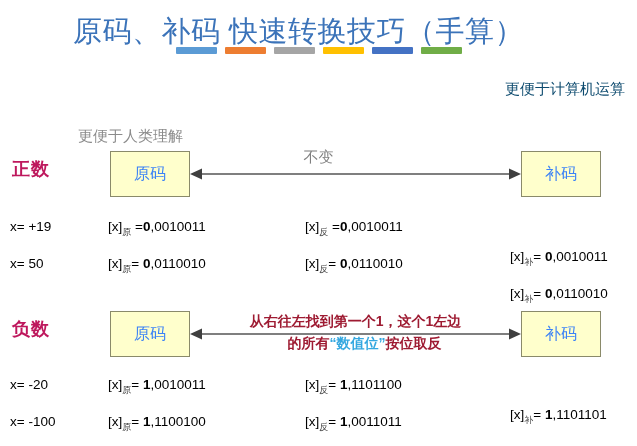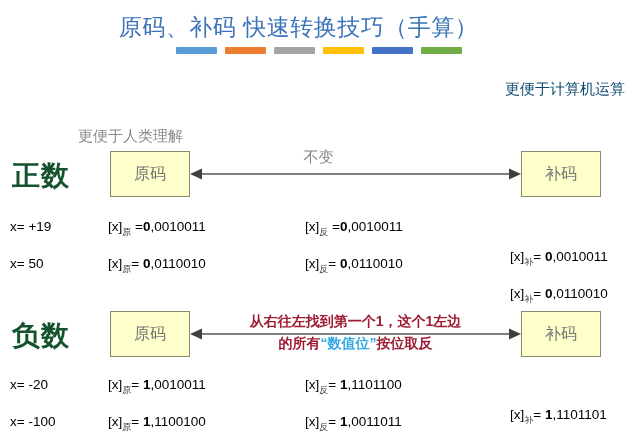--- a/index.html
+++ b/index.html
@@ -17,21 +17,21 @@
     -webkit-font-smoothing: antialiased;
   }
 
   
   .title {
     position: absolute;
     left: 0;
     top: 12px;
     width: 597px;
     text-align: center;
-    font-size: 23px;
+    font-size: 29px;
     color: #3b73b9;
     letter-spacing: 0.5px;
     white-space: nowrap;
   }
 
   .rule-bars {
     position: absolute;
     left: 176px;
     top: 47px;
     width: 286px;
@@ -60,42 +60,42 @@
     right: 12px;
     top: 80px;
     font-size: 15px;
     color: #0c4a6e;
     white-space: nowrap;
   }
 
   
   .section-label {
     position: absolute;
-    font-size: 28px;
+    font-size: 18px;
     font-weight: bold;
-    color: #14532d;
+    color: #be185d;
     white-space: nowrap;
     letter-spacing: 1px;
   }
   .section-label.pos { left: 12px; top: 157px; }
   .section-label.neg { left: 12px; top: 317px; }
 
   
   .codebox {
     position: absolute;
     width: 80px;
     height: 46px;
     background: #ffffcc;
     border: 1px solid #8a8a6a;
     box-sizing: border-box;
     display: flex;
     align-items: center;
     justify-content: center;
     font-size: 16px;
-    color: #737373;
+    color: #3b82f6;
   }
   .codebox.left-pos  { left: 110px; top: 151px; }
   .codebox.right-pos { left: 521px; top: 151px; }
   .codebox.left-neg  { left: 110px; top: 311px; }
   .codebox.right-neg { left: 521px; top: 311px; }
 
   
   .arrow {
     position: absolute;
     left: 190px;
@@ -122,21 +122,21 @@
     position: absolute;
     left: 190px;
     width: 331px;
     text-align: center;
     font-size: 14px;
     font-weight: bold;
     color: #9e1b32;
     line-height: 19px;
   }
   .annot .l1 { position: absolute; left: 0; width: 331px; top: -22px; }
-  .annot .l2 { position: absolute; left: 0; width: 331px; top: 0px; }
+  .annot .l2 { position: absolute; left: 0; width: 331px; top: 0px; padding-left: 9px; }
   .annot.neg { top: 334px; }
   .annot .hl { color: #35a8e0; }
 
   
   .row {
     position: absolute;
     left: 0;
     width: 637px;
     height: 22px;
     font-size: 13.5px;

